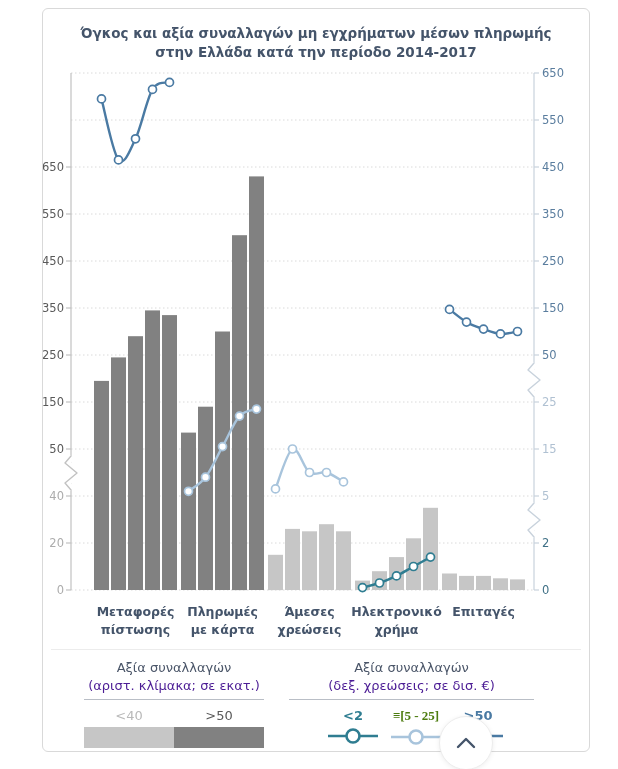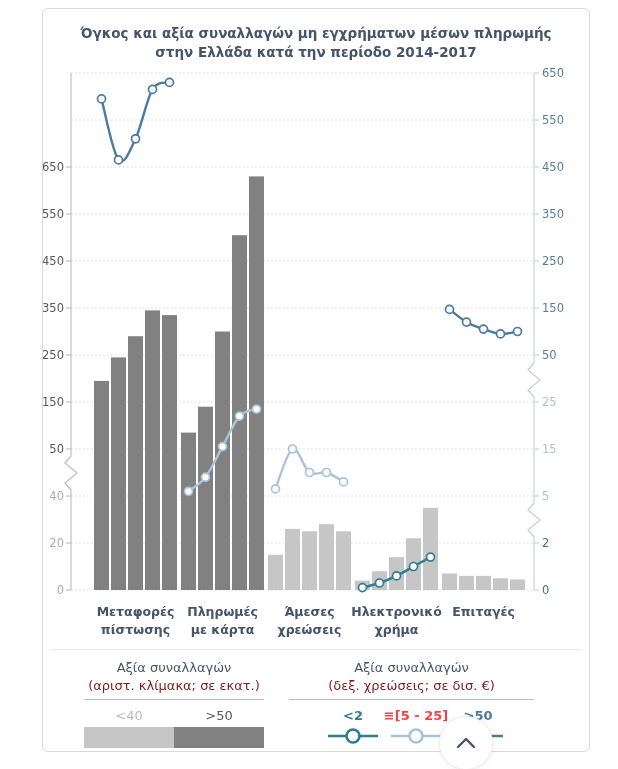--- a/index.html
+++ b/index.html
@@ -8,21 +8,21 @@
   .card{position:absolute;left:42px;top:8px;width:546px;height:742px;
         background:#fff;border:1px solid #d9d9d9;border-radius:6px;}
   .chart-title{position:absolute;top:15px;left:0;right:0;text-align:center;
         color:#44546a;font-size:13.5px;font-weight:bold;line-height:19px;}
   #chart-svg{position:absolute;left:0;top:0;width:546px;height:742px;}
   .sep{position:absolute;left:8px;right:8px;top:640px;border-top:1px solid #ececec;}
   .lg{position:absolute;text-align:center;}
   .lg-vol{left:41px;top:650px;width:180px;}
   .lg-val{left:246px;top:650px;width:245px;}
   .lg-title{font-size:13px;color:#4a5568;line-height:18px;}
-  .lg-sub{font-size:13px;color:#7f1d1d;line-height:18px;}
+  .lg-sub{font-size:13px;color:#4c1d95;line-height:18px;}
   .lg-rule{border-bottom:1px solid #b9bec6;margin-top:4px;}
   .vol-labels{display:flex;margin-top:8px;font-size:13px;}
   .vol-labels span{flex:1;}
   .vol-swatch{display:flex;height:21px;margin-top:4px;}
   .sw{flex:1;}
   .val-items{position:relative;height:60px;margin-top:8px;}
   .val-item{position:absolute;width:88px;top:0;text-align:center;}
   .val-item .val-label{font-size:13px;font-weight:600;margin-bottom:4px;}
   .vi-0{left:20px;} .vi-1{left:83px;} .vi-2{left:145px;}
   .fab{position:absolute;left:396px;top:707px;width:54px;height:54px;border-radius:50%;
@@ -200,21 +200,21 @@
     <div class="lg-rule"></div>
     <div class="val-items">
       <div class="val-item vi-0">
         <div class="val-label" style="color: rgb(47, 125, 145);">&lt;2</div>
         <svg width="52" height="18">
           <line x1="1" y1="9" x2="51" y2="9" stroke-width="2.6" style="stroke: rgb(47, 125, 145);"></line>
           <circle cx="26" cy="9" r="6.5" fill="#fff" stroke-width="2.6" style="stroke: rgb(47, 125, 145);"></circle>
         </svg>
       </div>
       <div class="val-item vi-1">
-        <div class="val-label" style="color: #ef4444;">≡[5 - 25]</div>
+        <div class="val-label" style="color: #4d7c0f; font-family: Liberation Serif, serif;">≡[5 - 25]</div>
         <svg width="52" height="18">
           <line x1="1" y1="9" x2="51" y2="9" stroke-width="2.6" style="stroke: rgb(168, 196, 220);"></line>
           <circle cx="26" cy="9" r="6.5" fill="#fff" stroke-width="2.6" style="stroke: rgb(168, 196, 220);"></circle>
         </svg>
       </div>
       <div class="val-item vi-2">
         <div class="val-label" style="color: rgb(74, 122, 163);">&gt;50</div>
         <svg width="52" height="18">
           <line x1="1" y1="9" x2="51" y2="9" stroke-width="2.6" style="stroke: rgb(74, 122, 163);"></line>
           <circle cx="26" cy="9" r="6.5" fill="#fff" stroke-width="2.6" style="stroke: rgb(74, 122, 163);"></circle>

